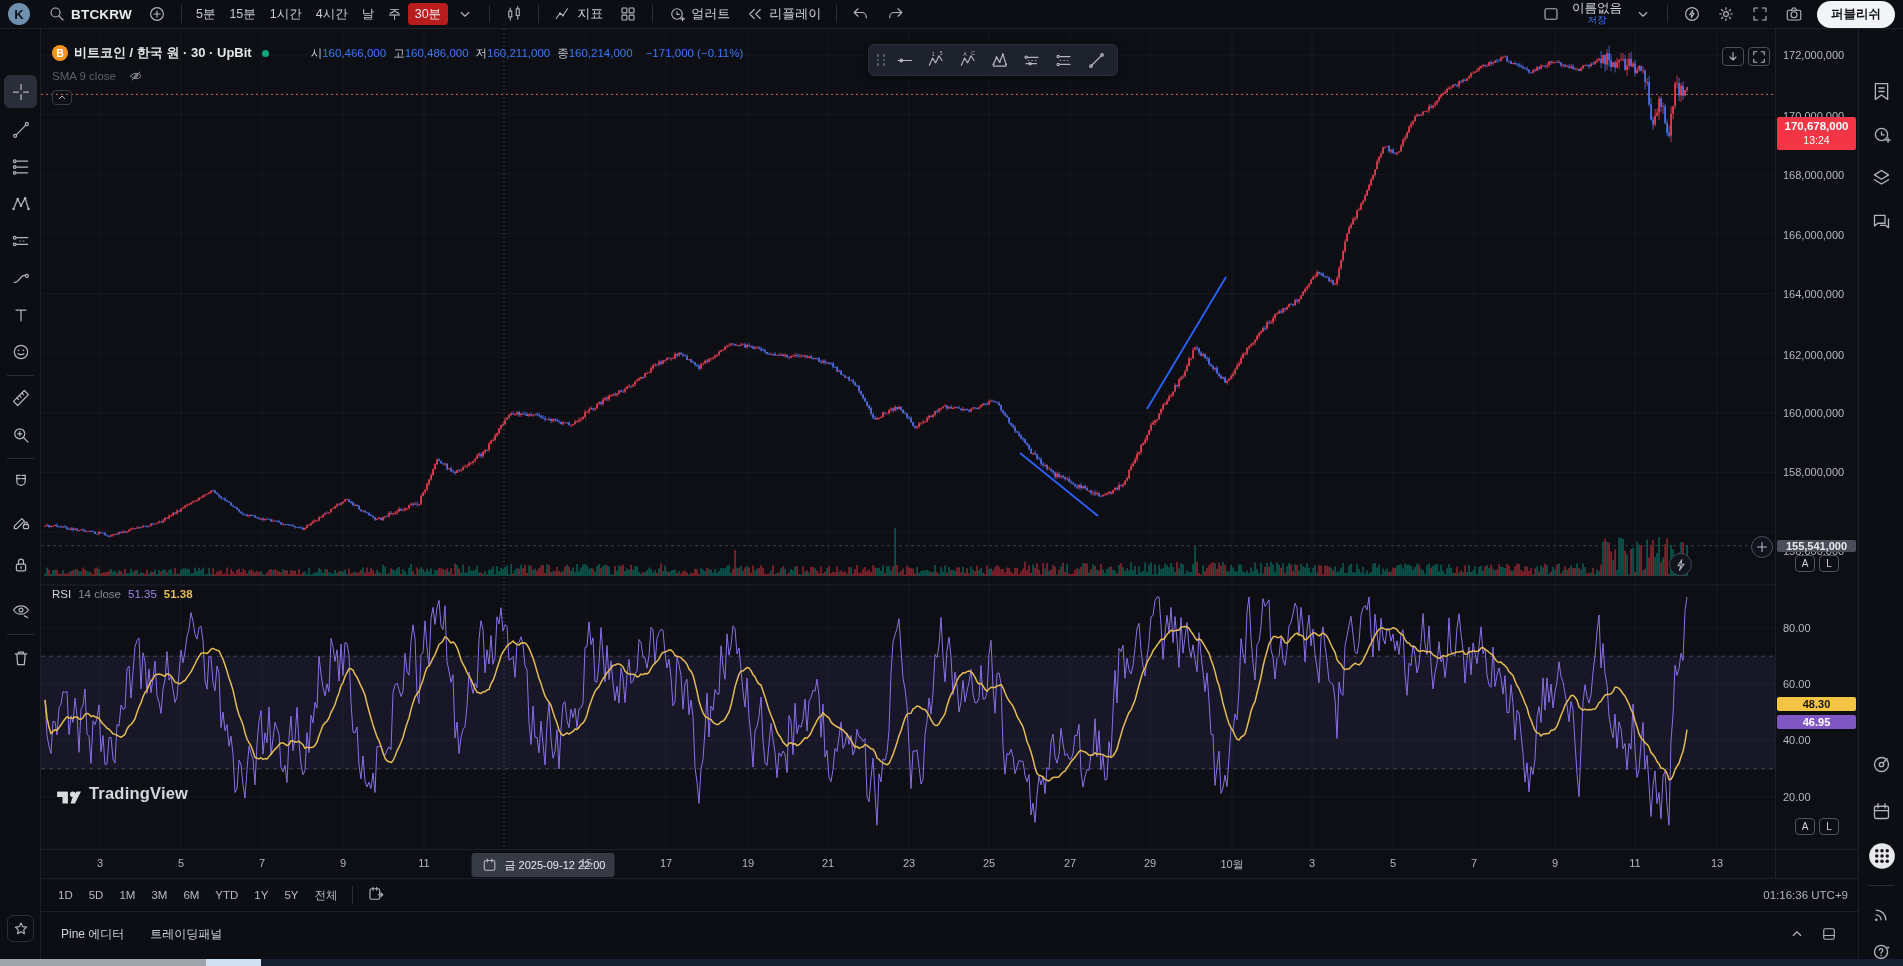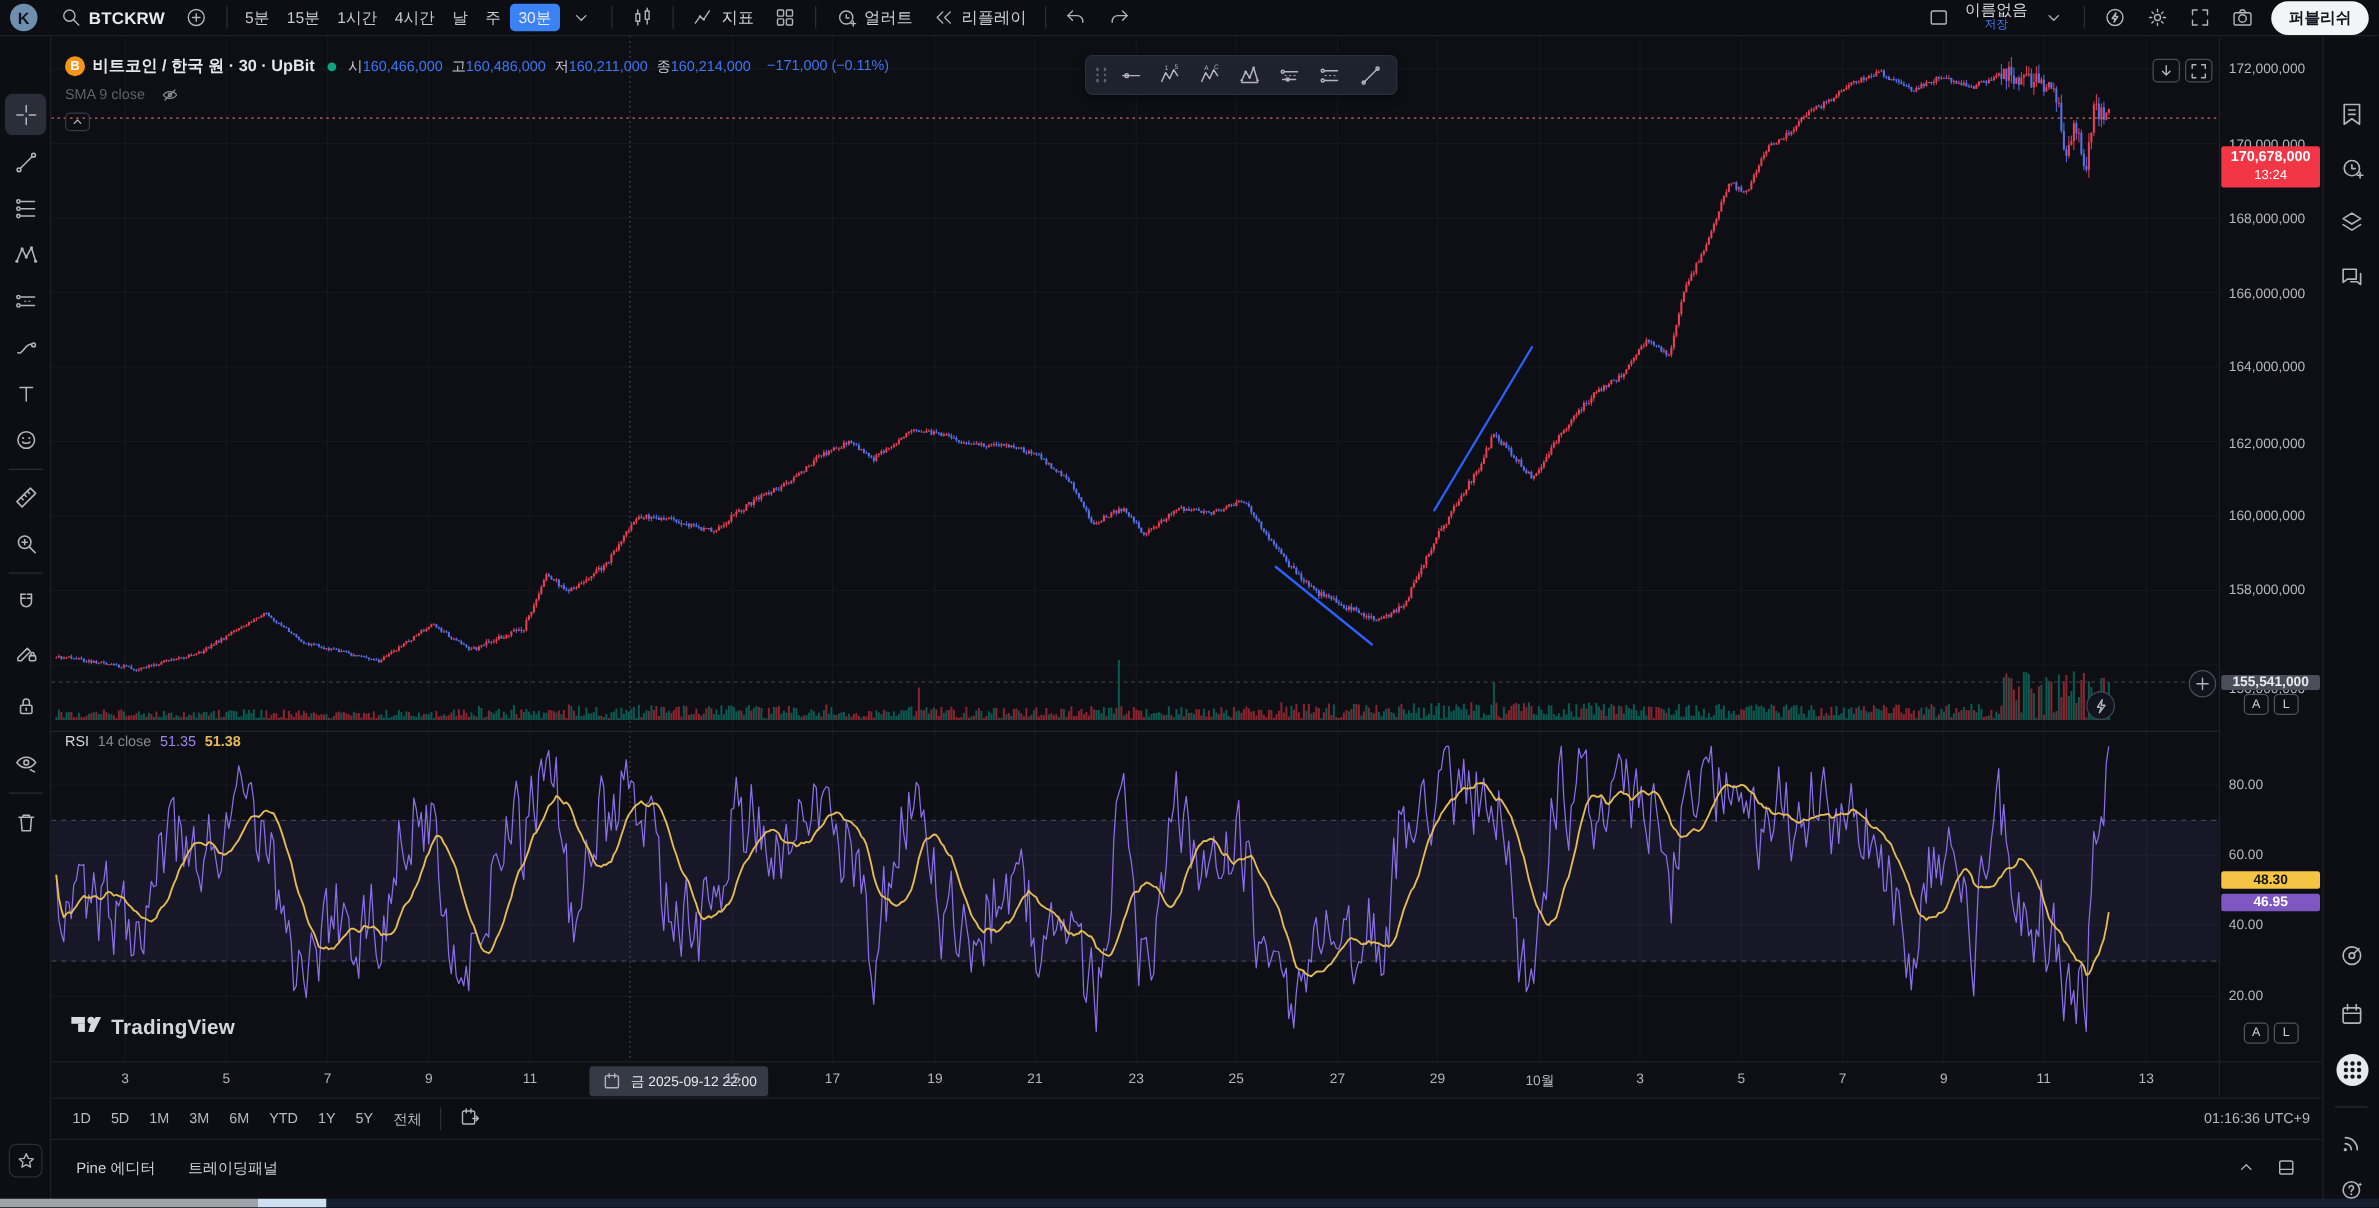--- a/index.html
+++ b/index.html
@@ -10,21 +10,21 @@
 
   
   #top-toolbar { left:0; top:0; width:1903px; height:29px; background:#0c0e14;
     border-bottom:1px solid #1c202a; display:flex; align-items:center; z-index:40; }
   .tb-group { display:flex; align-items:center; height:100%; }
   .tb-sep { width:1px; height:18px; background:#2a2e39; margin:0 7px; }
   .tb-btn { display:flex; align-items:center; gap:5px; padding:0 8px; height:24px;
     border-radius:4px; color:#cfd2da; font-size:13px; cursor:pointer; }
   .tf-btn { padding:0 7px; height:22px; display:flex; align-items:center; border-radius:4px;
     font-size:12.5px; color:#c7cad2; cursor:pointer; }
-  .tf-btn.selected { background:#3b82f6; color:#e8eaee; }
+  .tf-btn.selected { background:#b91c1c; color:#e8eaee; }
   .icon { display:inline-flex; align-items:center; justify-content:center; color:#b2b5be; }
   .icon svg { display:block; }
   #avatar { width:22px; height:22px; border-radius:50%; background:#6f8fae; color:#10131a;
     font-weight:bold; font-size:13px; display:flex; align-items:center; justify-content:center; margin:0 10px 0 8px; }
   #symbol-search { font-weight:700; font-size:13.5px; color:#e8eaee; letter-spacing:.2px; }
   #layout-name-block { display:flex; flex-direction:column; align-items:center; line-height:11px; padding:0 4px; }
   #layout-name { font-size:12.5px; color:#d6d8e0; }
   #save-label { font-size:9.5px; color:#3b77f6; }
   #publish-btn { background:#f3f4f6; color:#14161c; font-size:12.5px; font-weight:600;
     border-radius:14px; padding:5px 14px; margin:0 8px 0 6px; cursor:pointer; white-space:nowrap; }
@@ -83,21 +83,21 @@
   .dim-row .icon { color:#8b8e98; margin-left:6px; }
   #btc-icon { width:16px; height:16px; border-radius:50%; background:#f7931a; color:#fff; font-size:10.5px;
     font-weight:700; display:flex; align-items:center; justify-content:center; }
   #legend-collapse { width:20px; height:15px; border:1px solid #363a45; border-radius:4px; color:#9a9da6;
     display:flex; align-items:center; justify-content:center; margin-top:2px; cursor:pointer; }
   #rsi-legend { left:52px; top:588px; z-index:15; display:flex; gap:7px; align-items:center; font-size:11.5px; }
   #rsi-legend .t { color:#d6d8e0; } #rsi-legend .p { color:#868993; }
   #rsi-v1 { color:#9b85e6; } #rsi-v2 { color:#e5bb53; font-weight:600; }
 
   
-  #watermark { left:56px; top:806px; z-index:4; display:flex; align-items:flex-end; gap:7px; opacity:.95; }
+  #watermark { left:56px; top:784px; z-index:4; display:flex; align-items:flex-start; gap:7px; opacity:.95; }
   #watermark .wm-text { font-size:16.5px; font-weight:700; color:#dfe1e6; letter-spacing:.2px; }
 
   
   #time-axis { left:41px; top:849px; width:1734px; height:29px; border-top:1px solid #1c202a; background:#0d0f15; z-index:5; cursor:ew-resize; }
   .t-tick { position:absolute; top:7px; transform:translateX(-50%); font-size:11px; color:#b2b5be; }
   #date-tooltip { position:absolute; top:3px; left:502px; transform:translateX(-50%); background:#363a45;
     color:#e8eaee; font-size:11px; padding:3px 9px; border-radius:3px; display:flex; gap:6px; align-items:center; white-space:nowrap; }
   #ta-corner { left:1775px; top:849px; width:83px; height:29px; background:#0d0f15; border-left:1px solid #1c202a; border-top:1px solid #1c202a; z-index:5; }
 
   
@@ -562,21 +562,21 @@
           </svg>
         </span>
       </div>
     </div>
 
   <div id="legend" class="abs">
     <div class="row">
       <span id="btc-icon">B</span>
       <span id="main-title">비트코인 / 한국 원 · 30 · UpBit</span>
       <span id="status-dot"></span>
-      <span id="ohlc-row"><span class="ohlc-item" style="margin-right: 7px;">시<b>160,466,000</b></span><span class="ohlc-item" style="margin-right: 7px;">고<b>160,486,000</b></span><span class="ohlc-item" style="margin-right: 7px;">저<b>160,211,000</b></span><span class="ohlc-item" style="margin-right: 7px;">종<b>160,214,000</b></span></span>
+      <span id="ohlc-row"><span class="ohlc-item" style="margin-right: 7px; margin-left: 32px;">시<b>160,466,000</b></span><span class="ohlc-item" style="margin-right: 7px;">고<b>160,486,000</b></span><span class="ohlc-item" style="margin-right: 7px;">저<b>160,211,000</b></span><span class="ohlc-item" style="margin-right: 7px;">종<b>160,214,000</b></span></span>
       <span id="price-change">−171,000 (−0.11%)</span>
     </div>
     <div class="row dim-row">
       <span>SMA 9 close</span>
       <span class="icon">
           <svg width="16" height="16" viewBox="0 0 24 24">
             <path d="M4 12s2.8-4 8-4 8 4 8 4-2.8 4-8 4-8-4-8-4z" stroke="currentColor" fill="none" stroke-width="1.5" stroke-linecap="round" stroke-linejoin="round"></path>
             <circle cx="12" cy="12" r="2" stroke="currentColor" fill="none" stroke-width="1.5" stroke-linecap="round" stroke-linejoin="round"></circle>
             <path d="M6 18L18 6" stroke="currentColor" fill="none" stroke-width="1.5" stroke-linecap="round" stroke-linejoin="round"></path>
           </svg>

